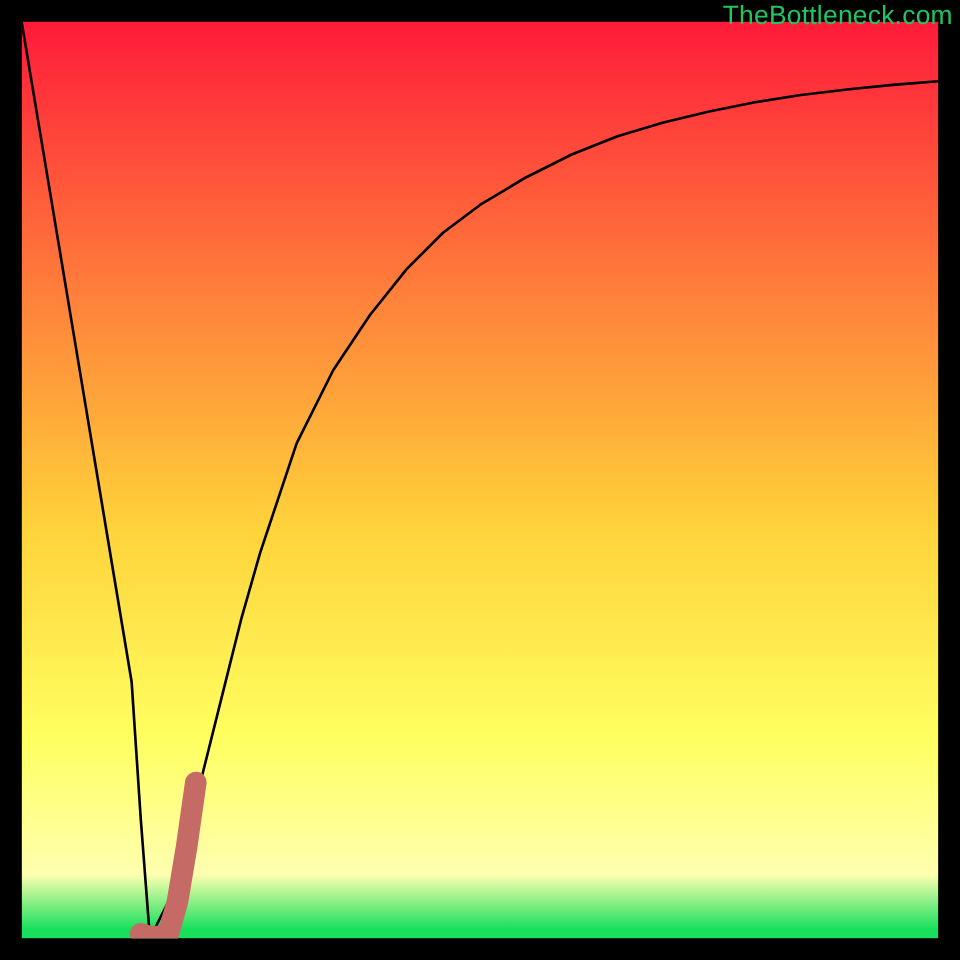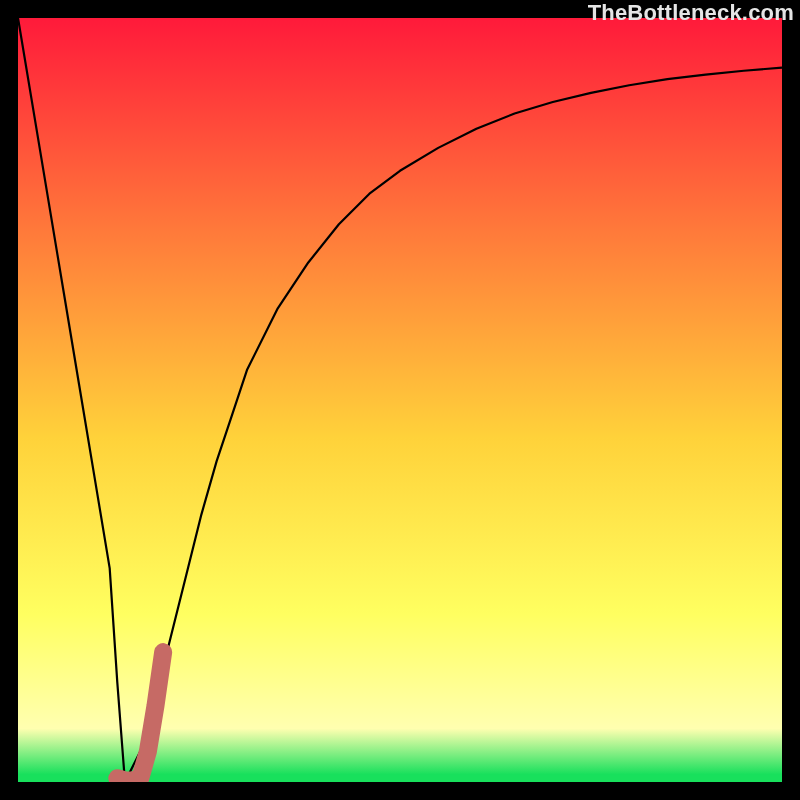--- a/index.html
+++ b/index.html
@@ -23,23 +23,23 @@
     position: absolute;
     left: 18px;
     top: 18px;
     width: 764px;
     height: 764px;
   }
   .watermark {
     position: absolute;
     top: 0px;
     right: 6px;
-    color: #e5e5e5;
+    color: #22c55e;
     font-size: 22px;
-    font-weight: 700;
+    font-weight: 400;
     letter-spacing: 0.2px;
     user-select: none;
   }
 </style>
 </head>
 <body>
 
 <div class="frame">
   <svg class="plot" viewBox="0 0 764 764" preserveAspectRatio="none">
     <defs>

